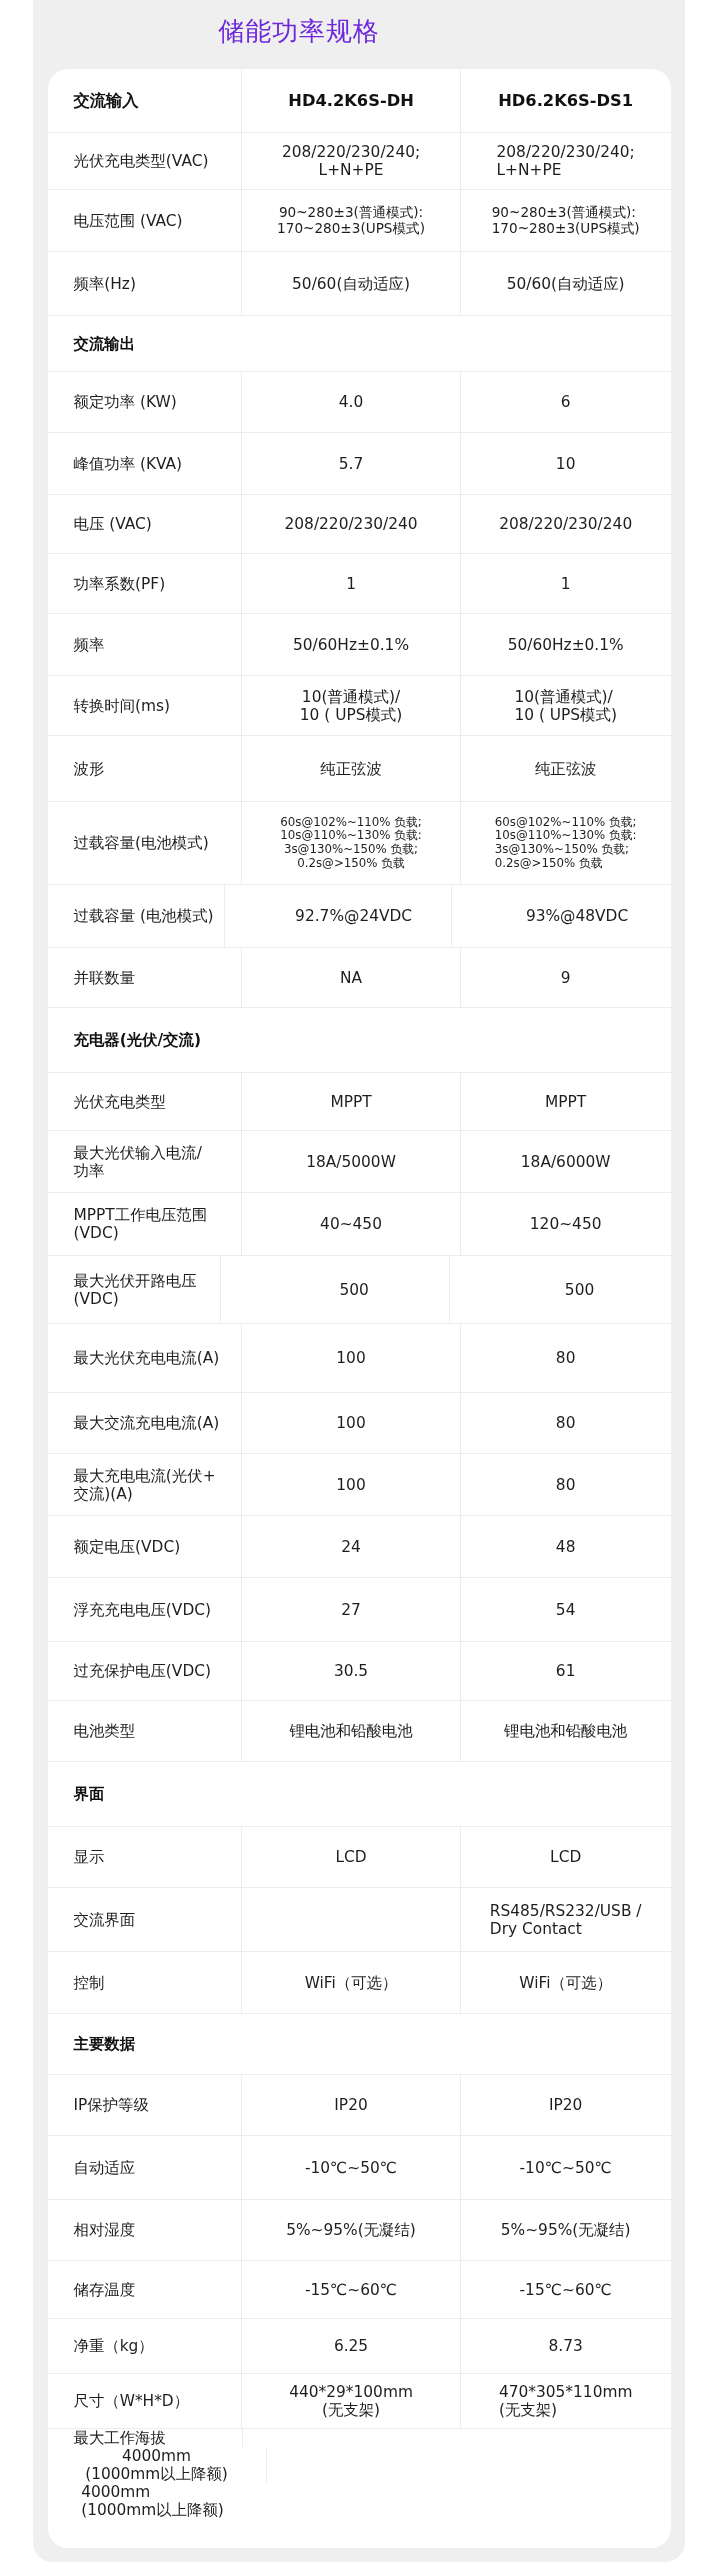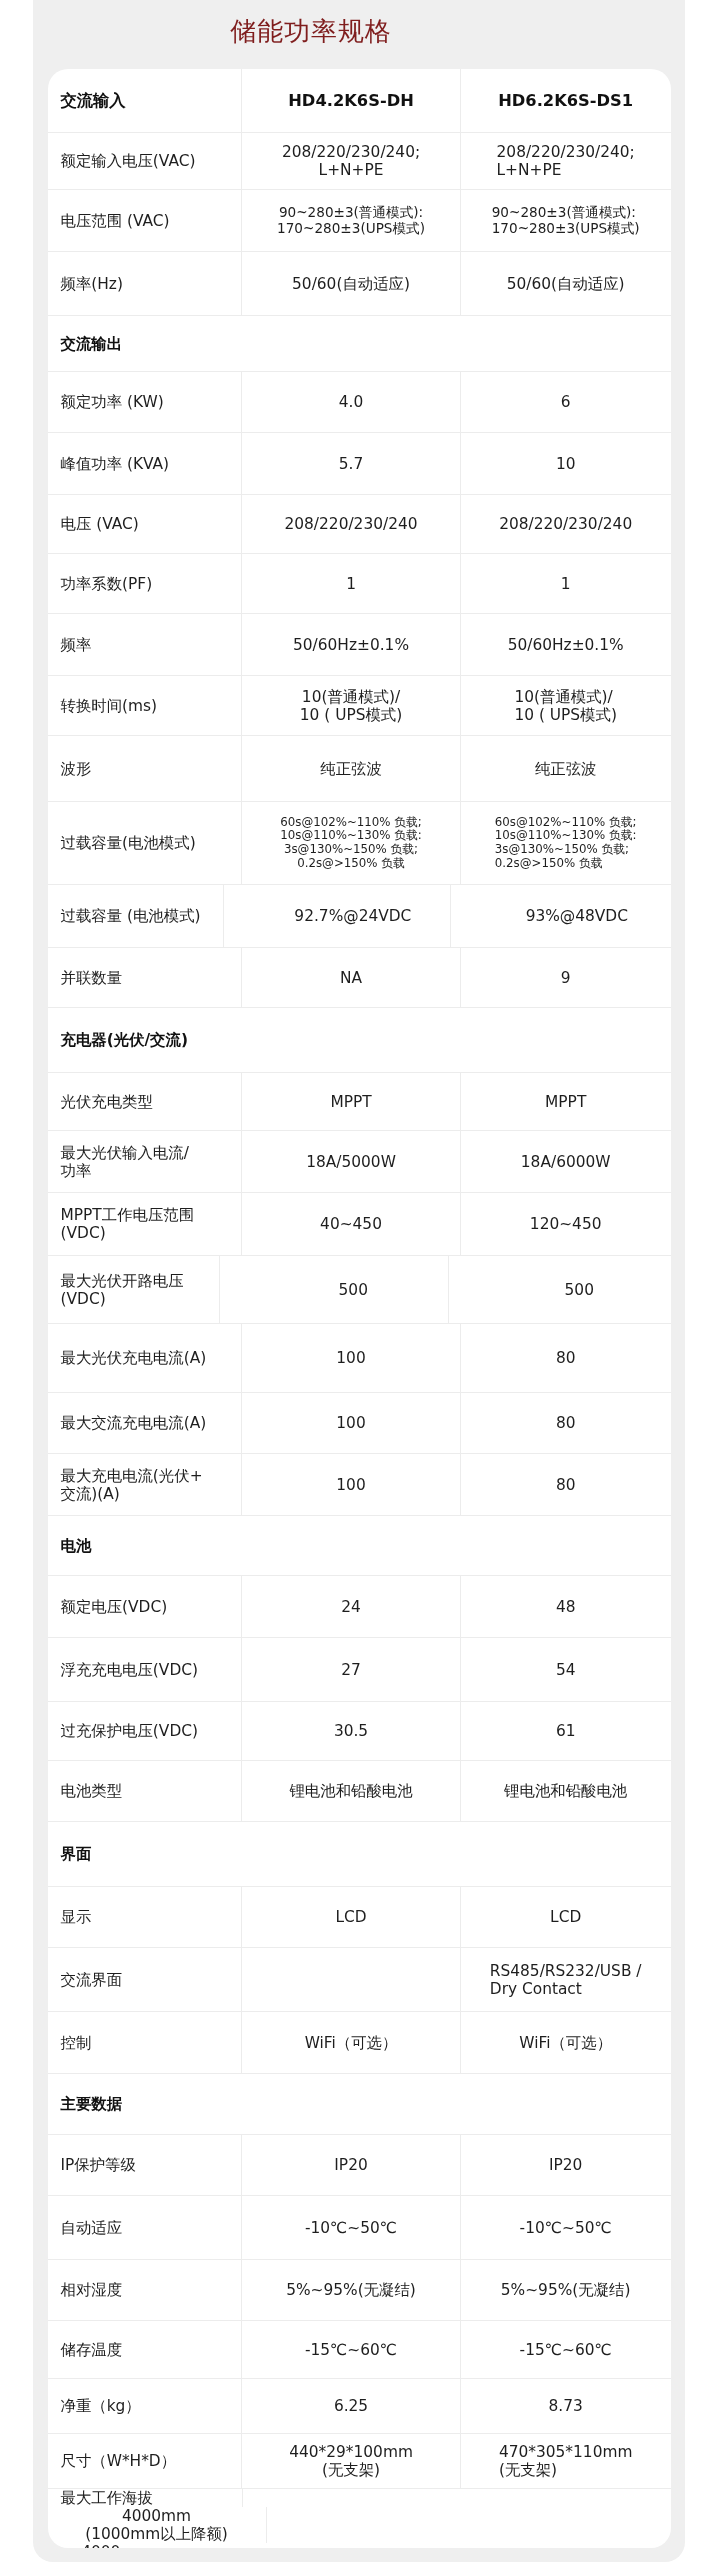--- a/index.html
+++ b/index.html
@@ -16,27 +16,27 @@
       position: absolute;
       left: 33px;
       top: 0;
       width: 652px;
       height: 2562px;
       background: #efefef;
       border-radius: 0 0 20px 20px;
     }
     .title {
       position: absolute;
-      left: 16px;
+      left: 4px;
       top: 12.7px;
       width: 524px;
       text-align: center;
       font-size: 26px;
       line-height: 36px;
-      color: #7f1d1d;
+      color: #6d28d9;
       letter-spacing: 0.9px;
     }
     .card {
       position: absolute;
       left: 14.5px;
       top: 69px;
       width: 623px;
       height: 2479px;
       background: #ffffff;
       border-radius: 20px;
@@ -53,21 +53,21 @@
     .cell {
       box-sizing: border-box;
       display: flex;
       align-items: center;
       font-size: 15.4px;
       line-height: 18px;
       color: #1e1e1e;
     }
     .c0 {
       width: 195px;
-      padding-left: 13px;
+      padding-left: 26px;
       padding-right: 5.4px;
       border-right: 0.9px solid #ececec;
     }
     .c1 {
       width: 219px;
       justify-content: center;
       text-align: center;
       border-right: 0.9px solid #ececec;
       white-space: pre-line;
     }
@@ -93,21 +93,21 @@
   <div class="title">储能功率规格</div>
 
   <div class="card">
     <div class="row header" style="height:64px">
       <div class="cell c0">交流输入</div>
       <div class="cell c1">HD4.2K6S-DH</div>
       <div class="cell c2">HD6.2K6S-DS1</div>
     </div>
     <div id="rows">
         <div class="row" style="height: 57px;">
-          <div class="cell c0" style="white-space: pre-line;">额定输入电压(VAC)</div>
+          <div class="cell c0" style="white-space: pre-line;">光伏充电类型(VAC)</div>
           <div class="cell c1">208/220/230/240;
 L+N+PE</div>
           <div class="cell c2">208/220/230/240;
 L+N+PE</div>
         </div>
         <div class="row" style="height: 62px;">
           <div class="cell c0" style="white-space: pre-line;">电压范围 (VAC)</div>
           <div class="cell c1 mid">90~280±3(普通模式):
 170~280±3(UPS模式)</div>
           <div class="cell c2 mid">90~280±3(普通模式):
@@ -214,23 +214,20 @@
           <div class="cell c0" style="white-space: pre-line;">最大交流充电电流(A)</div>
           <div class="cell c1">100</div>
           <div class="cell c2">80</div>
         </div>
         <div class="row" style="height: 62px;">
           <div class="cell c0" style="white-space: pre-line;">最大充电电流(光伏+
 交流)(A)</div>
           <div class="cell c1">100</div>
           <div class="cell c2">80</div>
         </div>
-        <div class="row section" style="height: 60px;">
-          <div class="cell c0" style="white-space: pre-line;">电池</div>
-        </div>
         <div class="row" style="height: 62px;">
           <div class="cell c0" style="white-space: pre-line;">额定电压(VDC)</div>
           <div class="cell c1">24</div>
           <div class="cell c2">48</div>
         </div>
         <div class="row" style="height: 64px;">
           <div class="cell c0" style="white-space: pre-line;">浮充充电电压(VDC)</div>
           <div class="cell c1">27</div>
           <div class="cell c2">54</div>
         </div>

